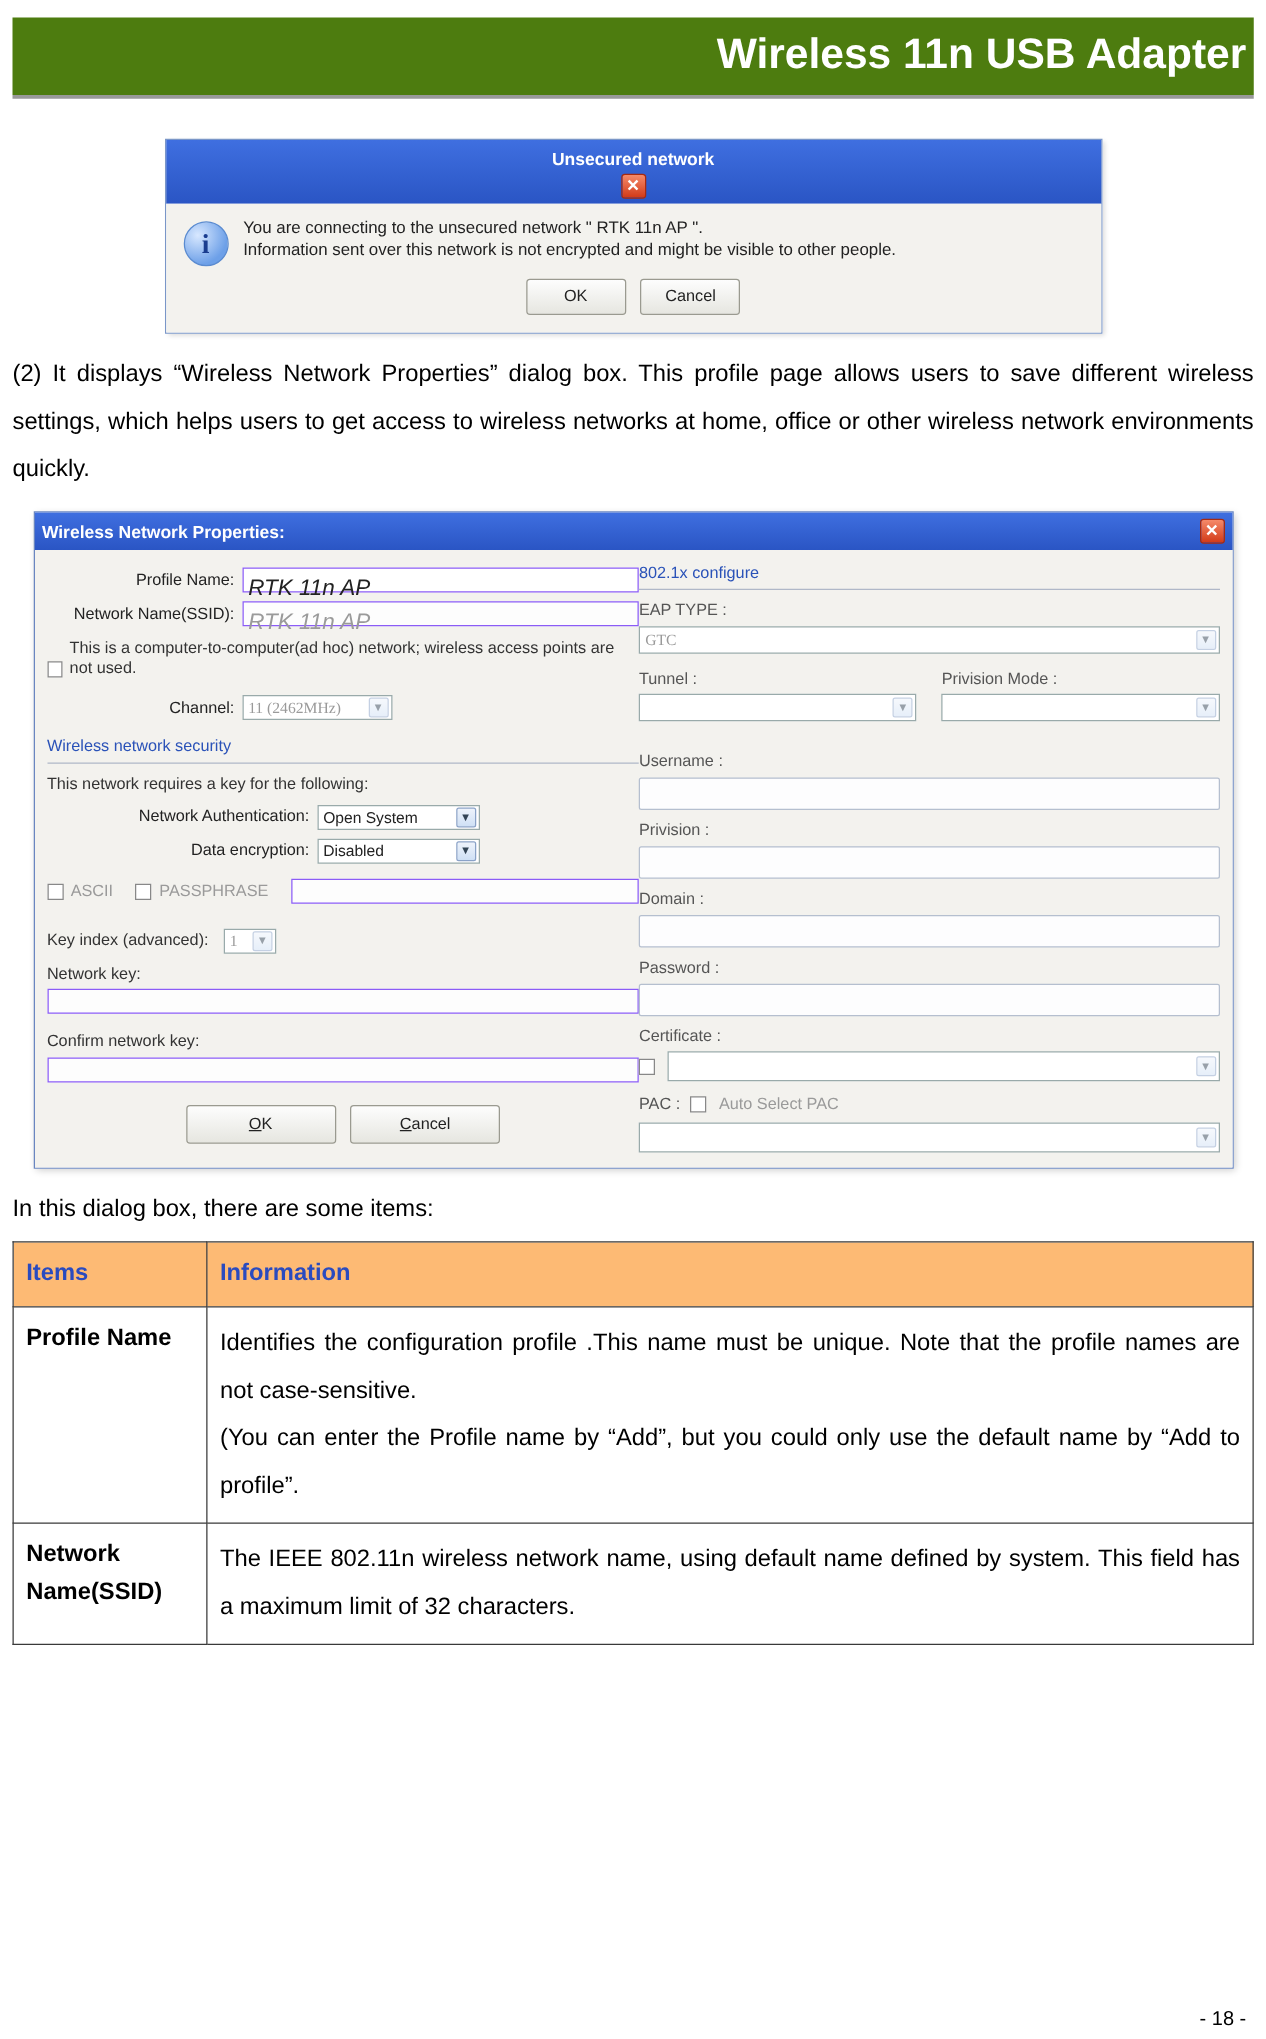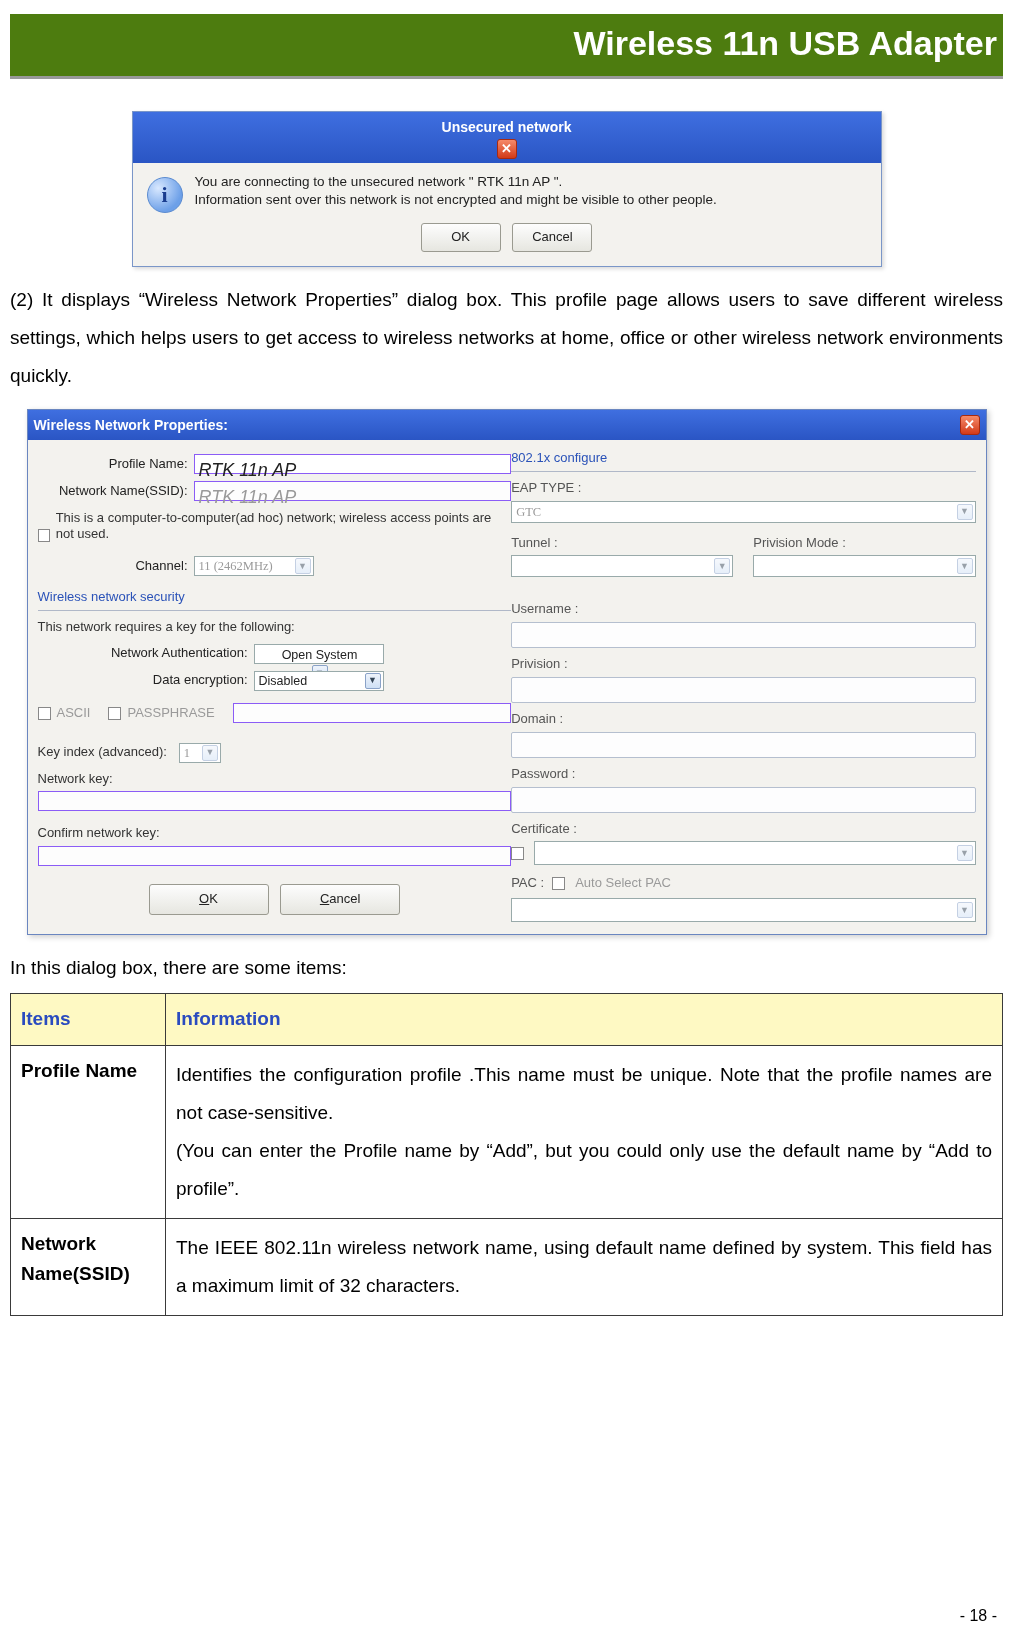--- a/index.html
+++ b/index.html
@@ -140,21 +140,21 @@
     margin-top: 6px;
     font-size: 19px;
   }
   table.info td, table.info th {
     border:1px solid #3a3a3a;
     padding:10px 10px;
     vertical-align:top;
     text-align:left;
   }
   table.info thead td {
-    background:#fef9c3;
+    background:#fdba74;
     font-weight:bold;
     color:#2a4bbf;
   }
   table.info tbody td.col1 { font-weight:bold; width:155px; }
   table.info tbody td.col2 { text-align:justify; line-height:2; }
 
 </style>
 </head>
 <body>
 
@@ -216,21 +216,21 @@
             <span class="arrow">▼</span>
           </div>
         </div>
 
         <div class="group-label">Wireless network security</div>
         <div class="group-line"></div>
         <div style="font-size:13px;margin:4px 0 6px 0;">This network requires a key for the following:</div>
 
         <div class="formrow">
           <span class="lbl" style="width:210px;">Network Authentication:</span>
-          <div class="sel" style="width:130px;flex-direction:column;">
+          <div class="sel" style="width:130px;">
             <span>Open System</span>
             <span class="arrow">▼</span>
           </div>
         </div>
         <div class="formrow">
           <span class="lbl" style="width:210px;">Data encryption:</span>
           <div class="sel" style="width:130px;">
             <span>Disabled</span>
             <span class="arrow">▼</span>
           </div>

